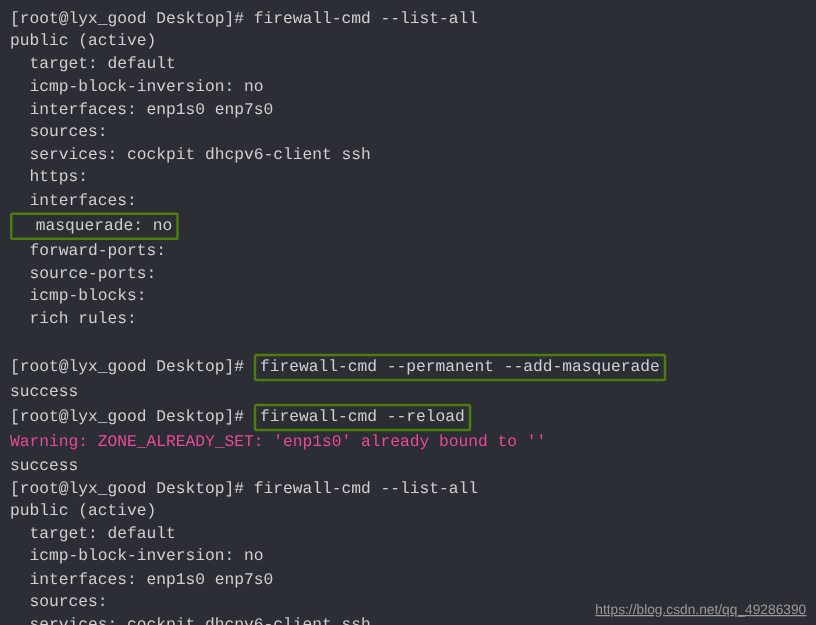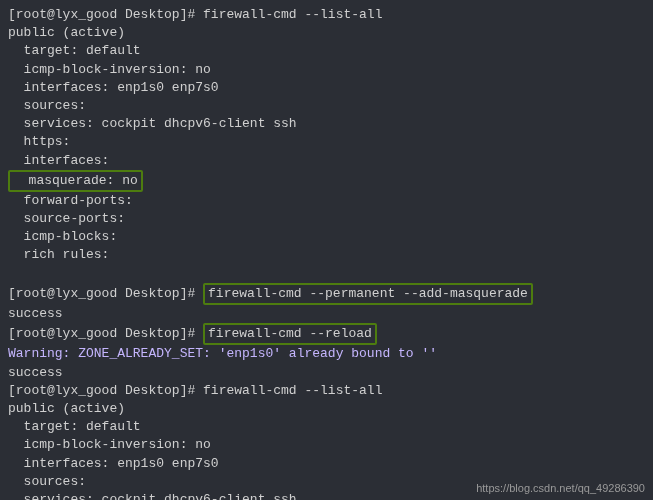--- a/index.html
+++ b/index.html
@@ -9,34 +9,35 @@
     font-size: 13px;
     line-height: 1.4;
     color: #d0d0d0;
     width: 653px;
     height: 500px;
     overflow: hidden;
     position: relative;
     padding: 6px 8px;
   }
   .line { white-space: pre; }
-  .warning { color: #c4b5fd; }
+  .warning { color: #ec4899; }
   .highlight-box {
     border: 2px solid #4d7c0f;
     border-radius: 2px;
     padding: 0 3px;
     display: inline-block;
   }
   .watermark {
     position: absolute;
     bottom: 4px;
     right: 8px;
     color: #999;
     font-family: Arial, sans-serif;
     font-size: 11px;
+    text-decoration: underline;
   }
 </style>
 </head>
 <body>
 
 <div class="line"><span>[root@lyx_good Desktop]# </span><span>firewall-cmd --list-all</span></div>
 <div class="line">public (active)</div>
 <div class="line">  target: default</div>
 <div class="line">  icmp-block-inversion: no</div>
 <div class="line">  interfaces: enp1s0 enp7s0</div>

